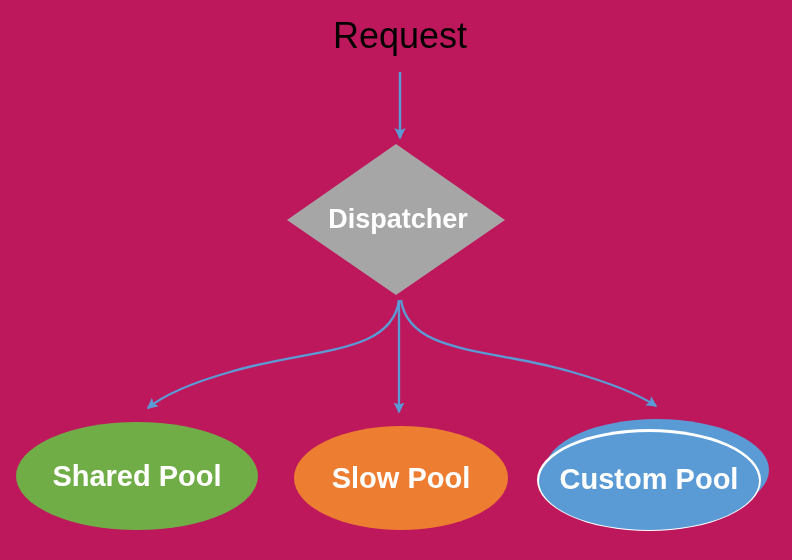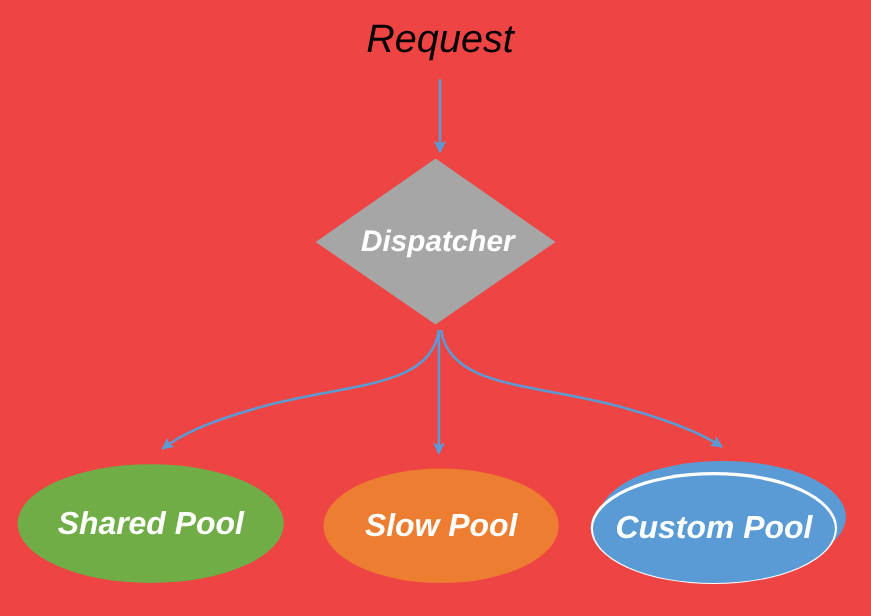--- a/index.html
+++ b/index.html
@@ -7,23 +7,22 @@
     padding: 0;
     background: #ffffff;
   }
   body {
     font-family: "Liberation Sans", sans-serif;
   }
   #canvas {
     position: relative;
     width: 792px;
     height: 560px;
-    background: #ef4444;
+    background: #be185d;
     overflow: hidden;
-    font-style: italic;
   }
   #diagram-svg {
     position: absolute;
     left: 0;
     top: 0;
     width: 792px;
     height: 560px;
   }
   .node-label {
     font-weight: bold;

